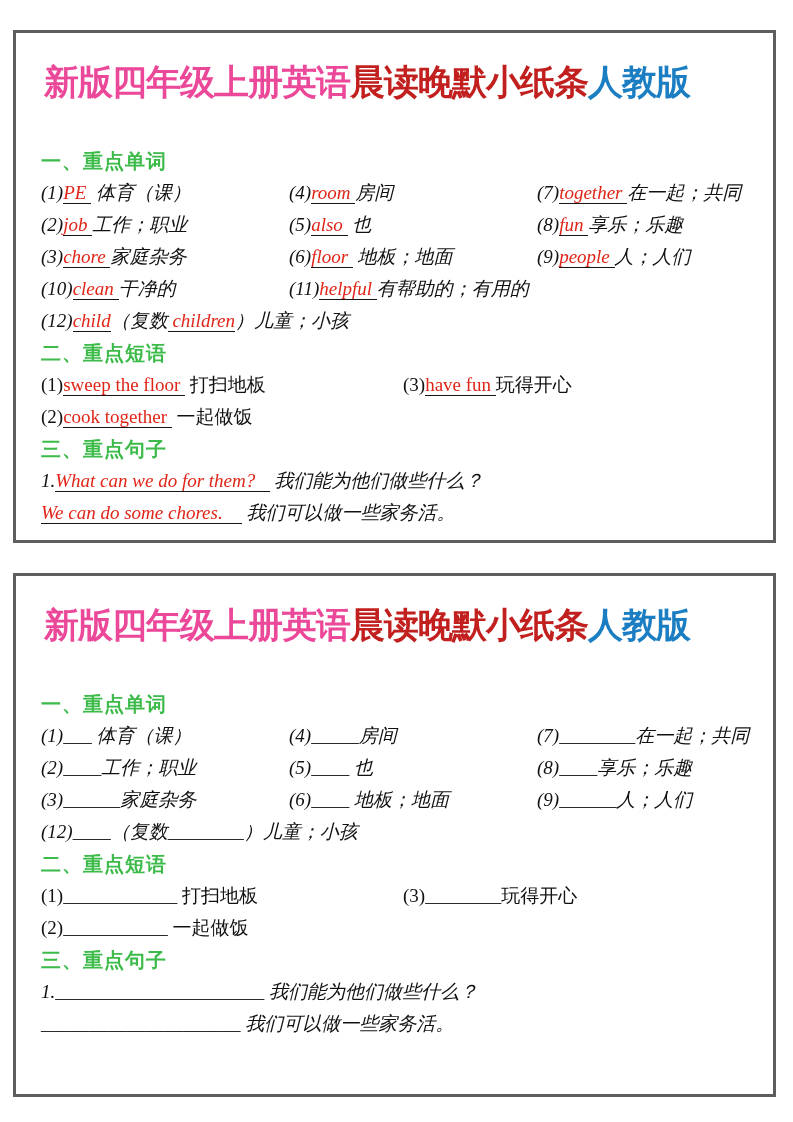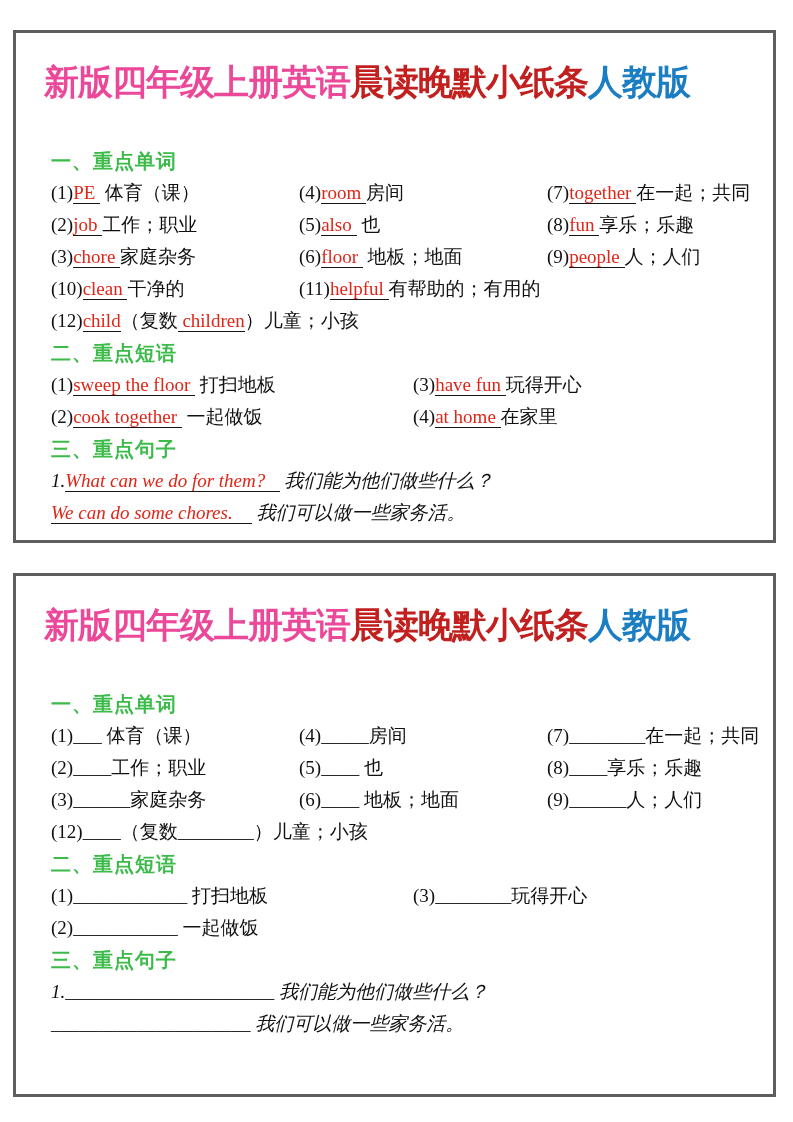--- a/index.html
+++ b/index.html
@@ -16,29 +16,29 @@
   .panel-blank    { top:573px; height:524px; }
   .title {
     margin:26px 24px 0 28px;
     font-family:"Liberation Sans", sans-serif;
     font-weight:700; font-size:35px; line-height:1.3;
     letter-spacing:-1px; white-space:nowrap;
   }
   .t-black { color:#ec4899; }
   .t-red   { color:var(--title-red, #c21f1f);margin-top:41px; }
   .t-blue  { color:var(--title-blue, #1b7ec2); }
-  .content { margin-top:40px; padding:0 14px 0 35px; font-size:19px; }
+  .content { margin-top:40px; padding:0 14px 0 25px; font-size:19px; }
   .sec-heading {
     color:var(--heading-green, #3dbb4a);
     font-weight:700; font-size:20px;
     height:32px; line-height:32px;
     letter-spacing:1px;
   }
   .row { display:grid; height:32px; line-height:32px; }
-  .row-words               { grid-template-columns:248px 248px 1fr; }
+  .row-words               { grid-template-columns:248px 248px 1fr;font-style:italic; }
   .row-words.cells-2       { grid-template-columns:248px 1fr; }
   .row-words.cells-1       { grid-template-columns:1fr; }
   .row-phrases             { grid-template-columns:362px 1fr; }
   .row-sentences           { grid-template-columns:1fr;font-style:italic; }
   .cell { white-space:nowrap; overflow:visible; }
   .seg-n { color:#111; }
   .seg-a {
     color:var(--answer-red, #e02518);
     border-bottom:1.5px solid #161616;
   }
@@ -76,21 +76,20 @@
         <div class="row row-words cells-1">
           <div class="cell"><span class="seg seg-n">(12)</span><span class="seg seg-a">child</span><span class="seg seg-c">（复数</span><span class="seg seg-a">&nbsp;children</span><span class="seg seg-c">）儿童；小孩</span></div>
         </div>
         <div class="sec-heading">二、重点短语</div>
         <div class="row row-phrases cells-2">
           <div class="cell"><span class="seg seg-n">(1)</span><span class="seg seg-a">sweep&nbsp;the&nbsp;floor&nbsp;</span><span class="seg seg-c"> 打扫地板</span></div>
           <div class="cell"><span class="seg seg-n">(3)</span><span class="seg seg-a">have&nbsp;fun&nbsp;</span><span class="seg seg-c">玩得开心</span></div>
         </div>
         <div class="row row-phrases cells-2">
           <div class="cell"><span class="seg seg-n">(2)</span><span class="seg seg-a">cook&nbsp;together&nbsp;</span><span class="seg seg-c"> 一起做饭</span></div>
-          <div class="cell"><span class="seg seg-n">(4)</span><span class="seg seg-a">at&nbsp;home&nbsp;</span><span class="seg seg-c">在家里</span></div>
         </div>
         <div class="sec-heading">三、重点句子</div>
         <div class="row row-sentences cells-1">
           <div class="cell"><span class="seg seg-n">1.</span><span class="seg seg-a">What&nbsp;can&nbsp;we&nbsp;do&nbsp;for&nbsp;them?&nbsp;&nbsp;&nbsp;</span><span class="seg seg-c"> 我们能为他们做些什么？</span></div>
         </div>
         <div class="row row-sentences cells-1">
           <div class="cell"><span class="seg seg-a">We&nbsp;can&nbsp;do&nbsp;some&nbsp;chores.&nbsp;&nbsp;&nbsp;&nbsp;</span><span class="seg seg-c"> 我们可以做一些家务活。</span></div>
         </div>
       </div>
   </section>

